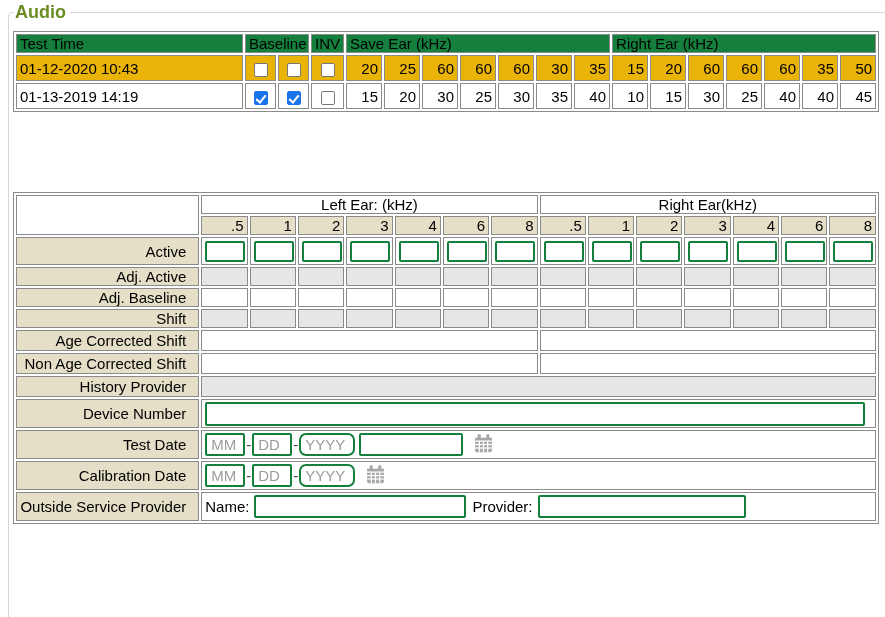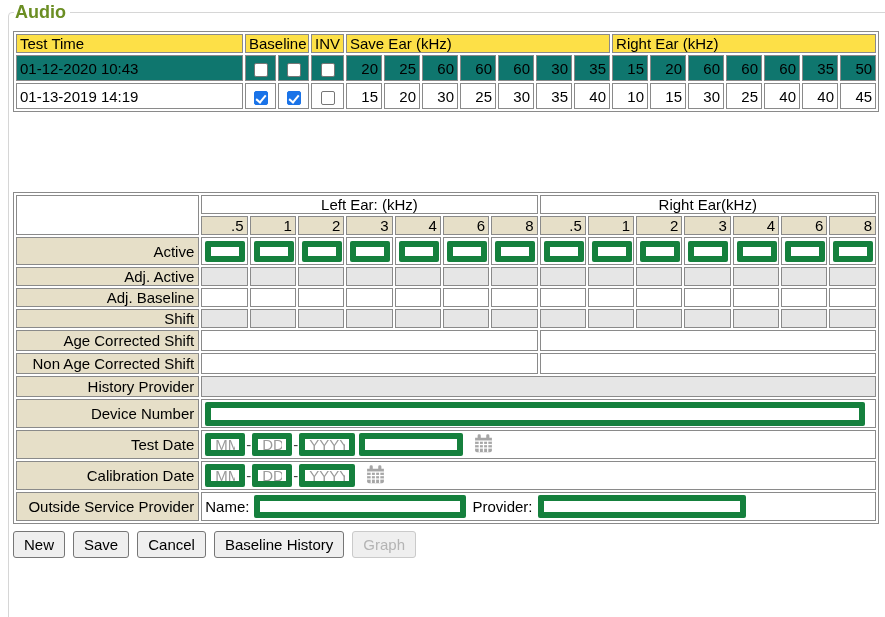--- a/index.html
+++ b/index.html
@@ -25,29 +25,29 @@
     border-collapse: separate; border-spacing: 2px;
     border: 1px solid #8a8a8a; table-layout: fixed;
     background: #fff; width: 866px;
   }
   table.t td {
     border: 1px solid #8a8a8a; padding: 0 3px; height: 19px;
     overflow: hidden; white-space: nowrap; vertical-align: middle;
   }
 
   
-  .t1 td.h { background: #fde047; text-align: left; }
+  .t1 td.h { background: #15803d; text-align: left; }
   .t1 td.num { text-align: right; }
   .t1 tr.data td { height: 26px; }
-  .t1 tr.shaded td { background: #0f766e; }
+  .t1 tr.shaded td { background: #eab308; }
   .t1 td.cbcell { text-align: center; }
 
   
   .t2 { margin-top: 80px; }
-  .t2 td.lbl { background: #e6dfc8; text-align: right; padding-right: 4px; }
+  .t2 td.lbl { background: #e6dfc8; text-align: right; padding-right: 12px; }
   .t2 td.freq { background: #e6dfc8; text-align: right; }
   .t2 td.gray { background: #e6e6e6; }
   .t2 td.earhdr { background: #fff; text-align: center; }
   .t2 tr.active-row td { height: 28px; }
   .t2 tr.wide-row td { height: 21px; }
   .t2 tr.input-row td { height: 29px; }
 
   
   .cb {
     display: inline-block; width: 14px; height: 14px;
@@ -56,27 +56,27 @@
   }
   .cb.checked { background: #1a73e8; border-color: #1a73e8; }
   .cb.checked::after {
     content: ""; display: block; width: 4px; height: 8px;
     border: solid #fff; border-width: 0 2px 2px 0;
     transform: rotate(40deg); margin: 1px auto 0 auto;
   }
 
   
   input.txt {
-    border: 6px solid #15803d; border-radius: 2px;
+    border: 2px solid #15803d; border-radius: 2px;
     font-family: "Liberation Sans", sans-serif; font-size: 15px;
     padding: 1px 4px; height: 23px; background: #fff; color: #000000;
   }
   input.txt::placeholder { color: #9b9b9b; opacity: 1; }
   input.cellin { width: 40px; height: 21px; padding: 1px 2px; border-radius: 2px; }
-  input.mm { width: 40px; } input.dd { width: 40px; } input.yyyy { width: 56px; }
+  input.mm { width: 40px; } input.dd { width: 40px; } input.yyyy { width: 56px; border-radius: 7px; }
   input.extra { width: 104px; margin-left: 4px; }
   input.devin { width: 660px; height: 24px; }
   input.namein { width: 212px; } input.locin { width: 208px; }
   .dash { color: #444; margin: 0 1px; }
   .cal-wrap { display: inline-block; vertical-align: middle; margin-left: 10px; }
 
   
   .btnbar { margin: 7px 0 0 0px; display: flex; gap: 8px; }
   button.btn {
     font-family: "Liberation Sans", sans-serif; font-size: 15px;
@@ -361,22 +361,15 @@
           <span style="margin-right:5px;">Name:</span>
                 <input type="text" class="txt namein" style="">
                 <span style="margin-left:6px;margin-right:5px;">Provider:</span>
                 <input type="text" class="txt locin" style="">
         </span>
       </td>
     </tr>
   </tbody>
       </table>
 
-  <div class="btnbar">
-    <button class="btn">New</button>
-    <button class="btn">Save</button>
-    <button class="btn">Cancel</button>
-    <button class="btn">Baseline History</button>
-    <button class="btn disabled">Graph</button>
-  </div>
 
 </fieldset>
 </div>
 
 </body></html>

